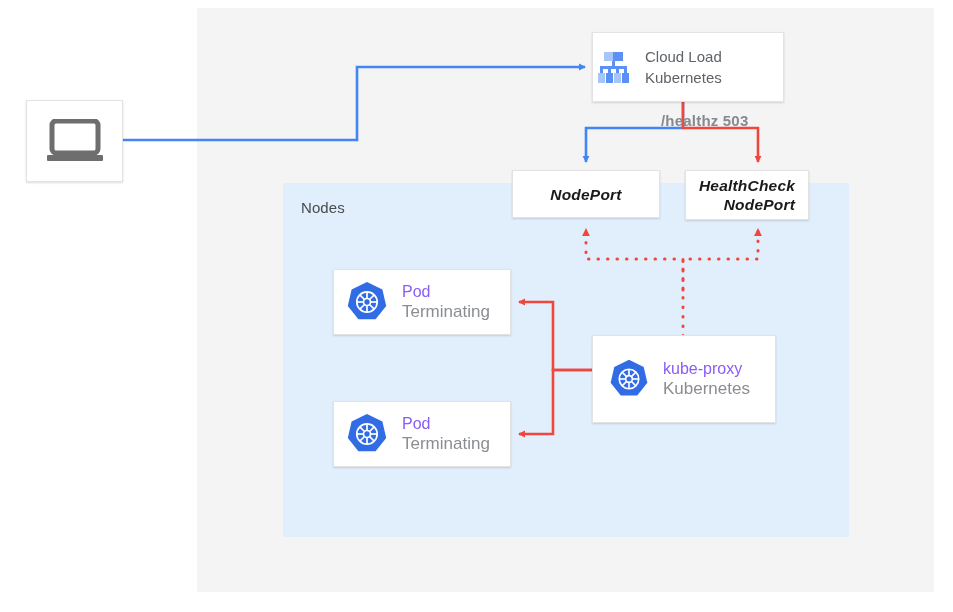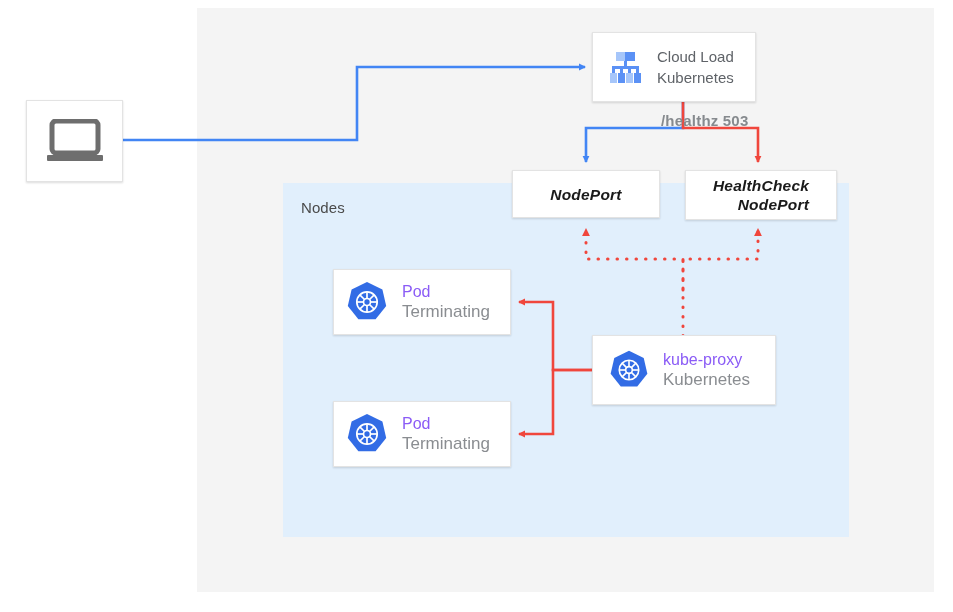--- a/index.html
+++ b/index.html
@@ -56,54 +56,54 @@
 
   
   .laptop-card {
     left: 26px; top: 100px; width: 97px; height: 82px;
     justify-content: center;
   }
   .laptop-icon { width: 58px; height: 44px; display:block; }
 
   
   .clb-card {
-    left: 592px; top: 32px; width: 164px; height: 70px;
-    padding-left: 12px;
+    left: 592px; top: 32px; width: 192px; height: 70px;
+    padding-left: 0;
   }
   .clb-icon { width: 40px; height: 40px; flex: 0 0 auto; display:block; }
   .clb-text {
     margin-left: 12px;
     font-size: 15px;
     line-height: 21px;
     color: #5f6368;
   }
 
   
   .np-card {
     left: 512px; top: 170px; width: 148px; height: 48px;
     justify-content: center;
   }
   .hc-card {
-    left: 685px; top: 170px; width: 152px; height: 50px;
+    left: 685px; top: 170px; width: 124px; height: 50px;
     justify-content: center;
   }
   .np-text {
     font-size: 15.5px;
     font-weight: bold;
     color: #1a1a1a;
     text-align: right;
     line-height: 19px;
     letter-spacing: .2px;
     font-style: italic;
   }
 
   
   .pod-card1 { left: 333px; top: 269px; width: 178px; height: 66px; padding-left: 10px; }
   .pod-card2 { left: 333px; top: 401px; width: 178px; height: 66px; padding-left: 10px; }
-  .kp-card  { left: 592px; top: 335px; width: 184px; height: 70px; padding-left: 14px; }
+  .kp-card  { left: 592px; top: 335px; width: 184px; height: 88px; padding-left: 14px; }
 
   .k8s-icon { width: 46px; height: 46px; flex: 0 0 auto; display: block; }
   .kp-card .k8s-icon { width: 44px; height: 44px; }
   .node-text { margin-left: 12px; }
   .node-title {
     font-size: 16px;
     color: #8b5cf6;
     line-height: 20px;
   }
   .node-sub {

